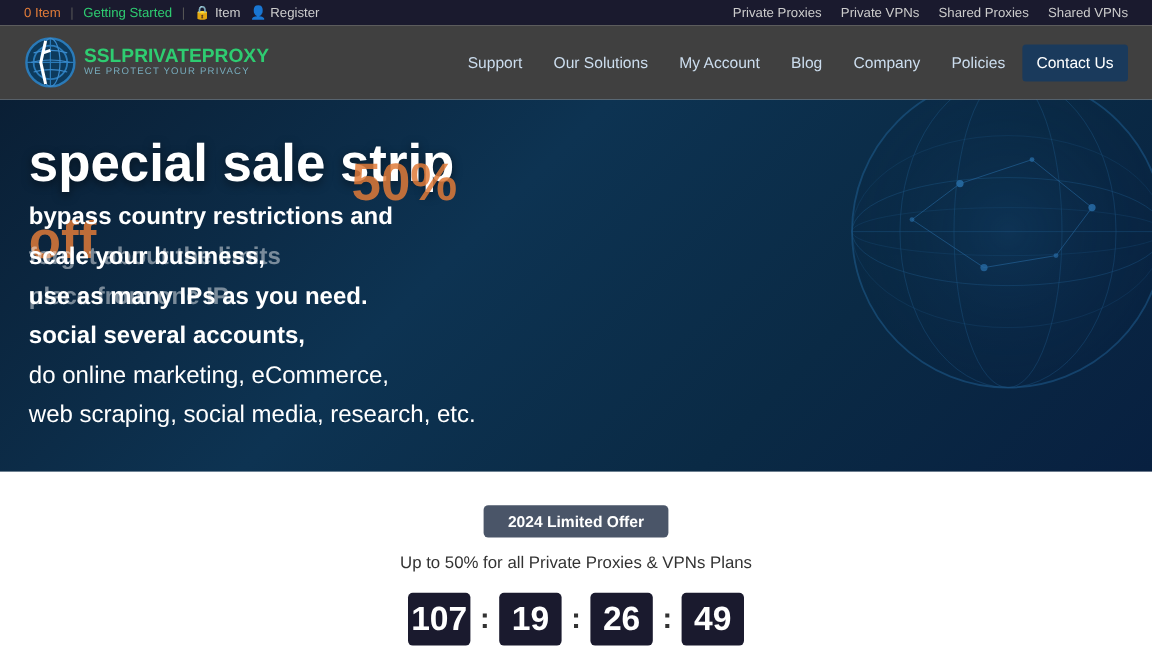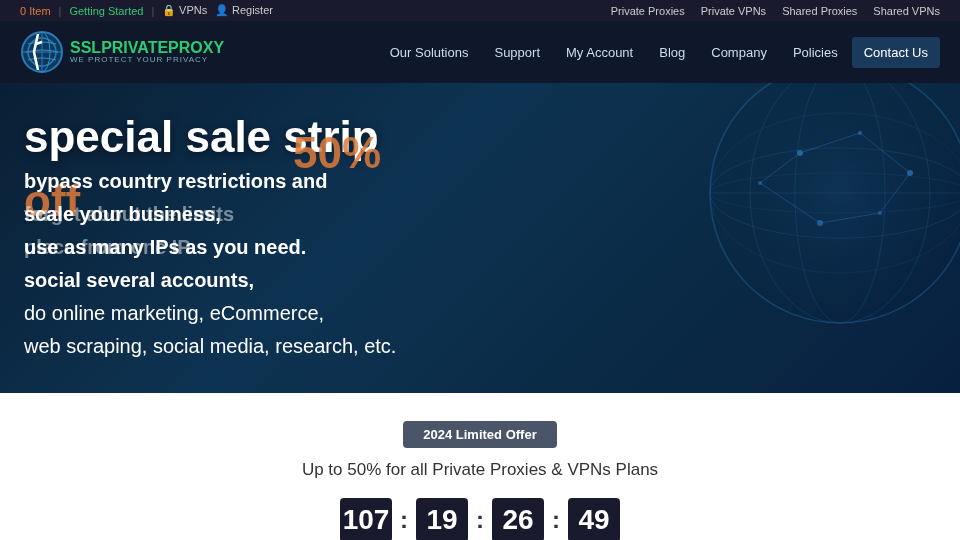--- a/index.html
+++ b/index.html
@@ -17,21 +17,21 @@
     }
     .top-bar-left { display: flex; align-items: center; gap: 8px; }
     .top-bar-left .item-count { color: #e07b39; }
     .top-bar-left .separator { color: #555; }
     .top-bar-left .getting-started { color: #2ecc71; text-decoration: none; cursor: pointer; }
     .top-bar-right { display: flex; align-items: center; gap: 16px; }
     .top-bar-right a { color: #ccc; text-decoration: none; font-size: 11px; cursor: pointer; }
 
     
     .nav-bar {
-      background: #0f172a;
+      background: #404040;
       display: flex;
       padding: 0 20px;
       height: 62px;
     }
     .logo-area {
       display: flex;
       align-items: center;
       margin-right: 30px;
       text-decoration: none;
     }
@@ -102,21 +102,21 @@
       background: #4a5568;
       color: #fff;
       padding: 6px 20px;
       border-radius: 4px;
       font-size: 13px;
       font-weight: bold;
       margin-bottom: 12px;
     }
     .offer-subtitle {
       color: #333;
-      font-size: 17px;
+      font-size: 14px;
       margin-bottom: 18px;
     }
     .countdown {
       display: flex;
       justify-content: center;
       gap: 8px;
       margin-bottom: 24px;
       align-items: flex-start;
     }
     .countdown-item {
@@ -144,21 +144,21 @@
 </head>
 <body>
 
 <div class="top-bar">
   <div class="top-bar-left">
     <span class="item-count">0 Item</span>
     <span class="separator">|</span>
     <a class="getting-started">Getting Started</a>
     <span class="separator">|</span>
     <a>
-      <span>🔒 </span><span>VPNs</span>
+      <span>🔒 </span><span>Item</span>
     </a>
     <a>
       <span>👤 </span><span>Register</span>
     </a>
   </div>
   <div class="top-bar-right">
     <a>Private Proxies</a>
     <a>Private VPNs</a>
     <a>Shared Proxies</a>
     <a>Shared VPNs</a>
@@ -178,22 +178,22 @@
       <path d="M8 30 Q22 26 36 30" fill="none" stroke="#3a8acc" stroke-width="1"></path>
       <path d="M18 4 L14 22 L18 40" fill="none" stroke="#fff" stroke-width="2.5"></path>
       <path d="M16 14 L22 12" stroke="#fff" stroke-width="2.5"></path>
     </svg>
     <div class="logo-text">
       <span class="logo-ssl"><span style="color:#2ecc71">SSL</span><span>PRIVATEPROXY</span></span>
       <span class="logo-sub">WE PROTECT YOUR PRIVACY</span>
     </div>
   </a>
   <nav class="nav-links">
+    <a>Support</a>
     <a>Our Solutions</a>
-    <a>Support</a>
     <a>My Account</a>
     <a>Blog</a>
     <a>Company</a>
     <a>Policies</a>
     <a class="contact-us">Contact Us</a>
   </nav>
 </div>
 
 <div class="hero">
   <svg class="hero-globe" viewBox="0 0 380 280" xmlns="http://www.w3.org/2000/svg">

